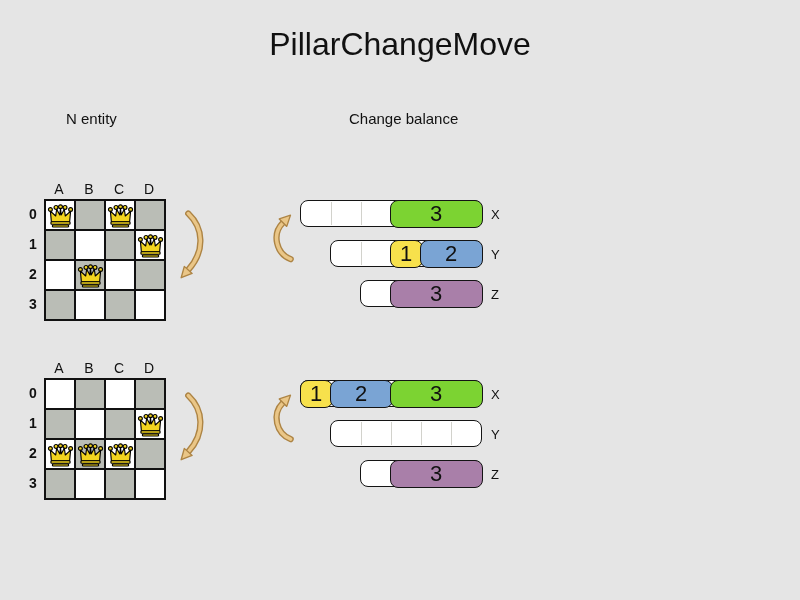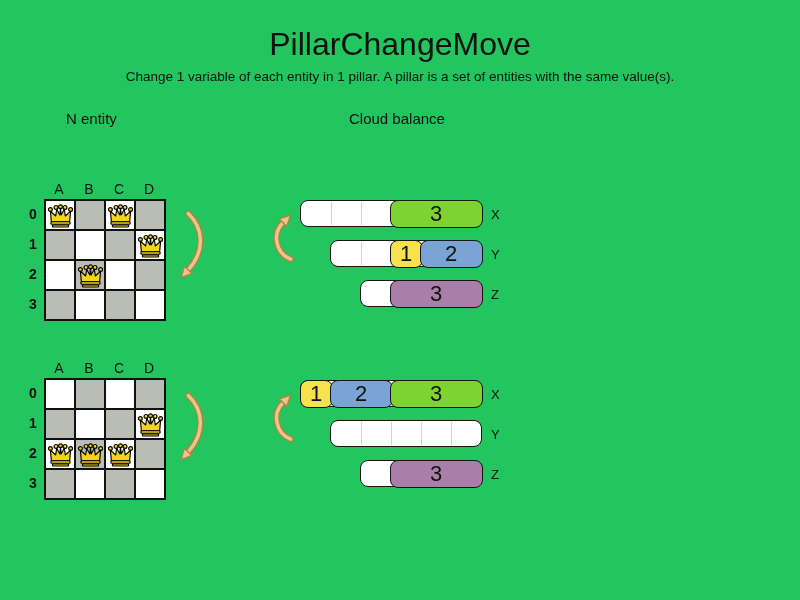--- a/index.html
+++ b/index.html
@@ -1,17 +1,17 @@
 <!DOCTYPE html>
 <html><head>
 <meta charset="utf-8">
 <style>
   html,body { margin:0; padding:0; background:#fff; }
   body { font-family:"Liberation Sans", sans-serif; color:#111; }
-  #page { position:relative; width:800px; height:600px; background:#22c55e; overflow:hidden; }
+  #page { position:relative; width:800px; height:600px; background:#e5e5e5; overflow:hidden; }
 
   .title { position:absolute; top:27px; left:0; width:800px; text-align:center;
            font-size:32px; line-height:34px; }
   .subtitle { position:absolute; top:69px; left:0; width:800px; text-align:center;
               font-size:13.5px; }
   .sec-label { position:absolute; font-size:15px; }
   #nq-label { left:66px; top:110px; }
   #cb-label { left:349px; top:110px; }
 
   .board { position:absolute; display:grid; grid-template-columns:repeat(4,30px);
@@ -29,23 +29,22 @@
              align-items:center; justify-content:center; font-size:22px; }
   .bar-label { position:absolute; font-size:13px; }
 
   .arrow { position:absolute; }
 </style>
 </head>
 <body>
 
 <div id="page">
   <div class="title">PillarChangeMove</div>
-  <div class="subtitle">Change 1 variable of each entity in 1 pillar. A pillar is a set of entities with the same value(s).</div>
   <div class="sec-label" id="nq-label">N entity</div>
-  <div class="sec-label" id="cb-label">Cloud balance</div>
+  <div class="sec-label" id="cb-label">Change balance</div>
 
   <svg class="arrow" style="left:172px;top:206px" width="42" height="82" viewBox="0 0 44 84">
     <path class="arrow-dark" d="M17,7 C33,22 35,46 17,66" fill="none" stroke-width="6.5" stroke-linecap="round" stroke="#ad8444"></path>
     <path class="arrow-light" d="M17,7 C33,22 35,46 17,66" fill="none" stroke-width="3.6" stroke-linecap="round" stroke="#eac687"></path>
     <polygon class="arrow-head" points="9.6,74.2 21.1,69.7 12.9,62.3" stroke-width="1.4" stroke-linejoin="round" fill="#eac687" stroke="#ad8444"></polygon>
   </svg>
   <svg class="arrow" style="left:172px;top:388px" width="42" height="82" viewBox="0 0 44 84">
     <path class="arrow-dark" d="M17,7 C33,22 35,46 17,66" fill="none" stroke-width="6.5" stroke-linecap="round" stroke="#ad8444"></path>
     <path class="arrow-light" d="M17,7 C33,22 35,46 17,66" fill="none" stroke-width="3.6" stroke-linecap="round" stroke="#eac687"></path>
     <polygon class="arrow-head" points="9.6,74.2 21.1,69.7 12.9,62.3" stroke-width="1.4" stroke-linejoin="round" fill="#eac687" stroke="#ad8444"></polygon>

